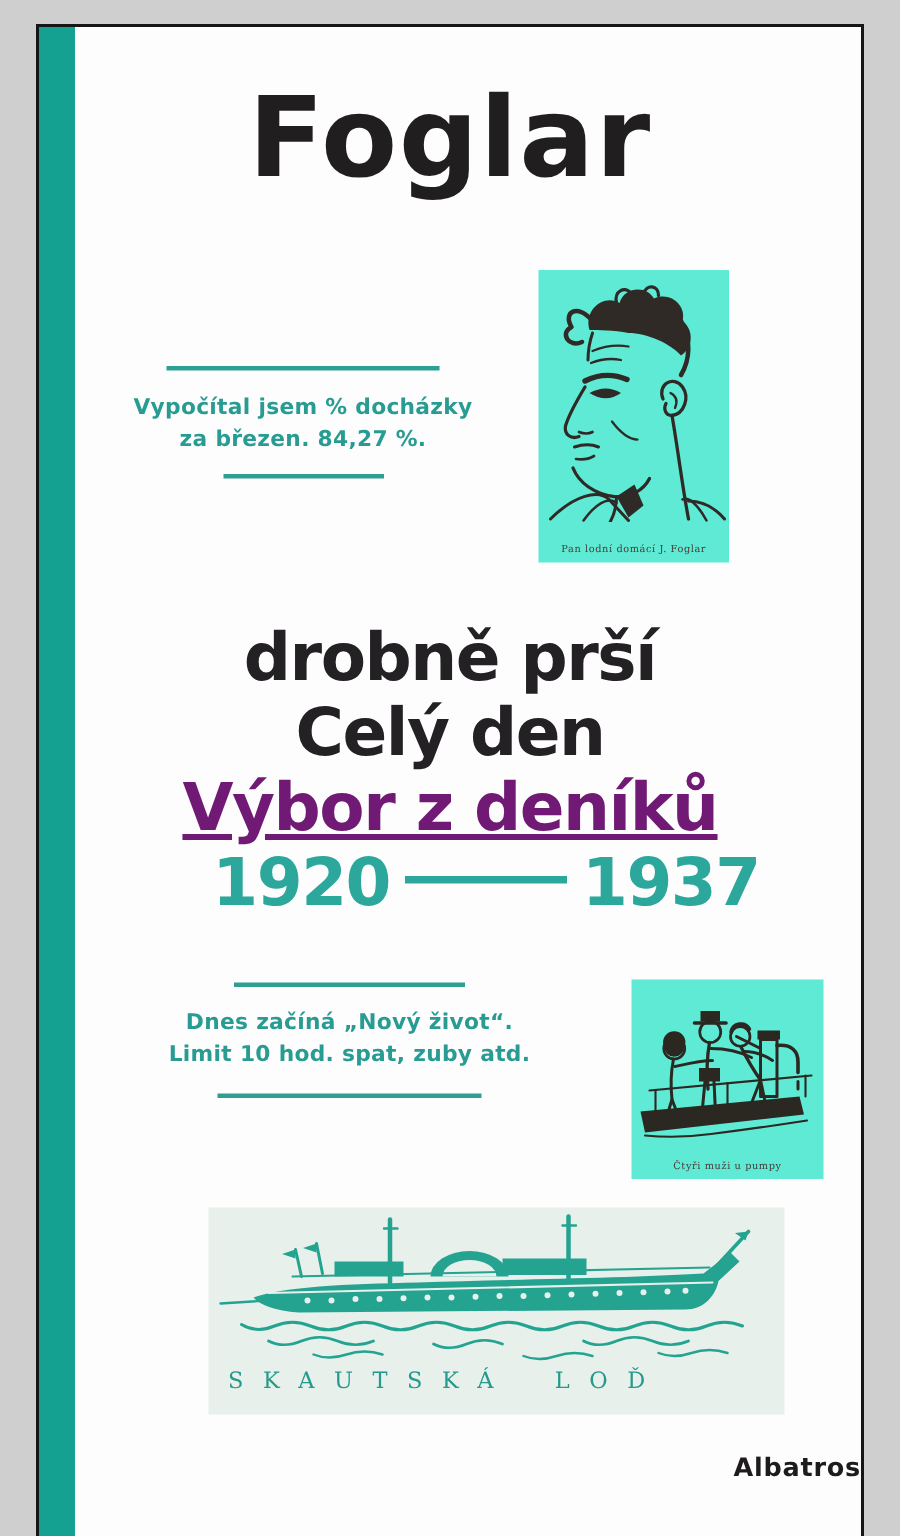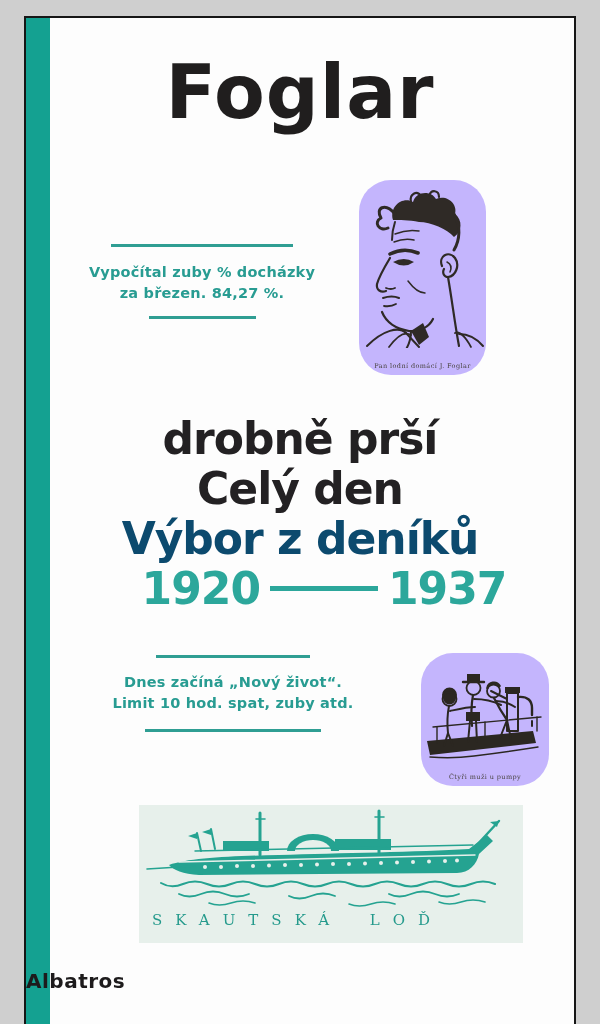--- a/index.html
+++ b/index.html
@@ -24,60 +24,60 @@
   .quote1 .rule-top{width:182px;margin-bottom:15px;}
   .quote1 .rule-bottom{width:107px;margin-top:12px;}
   .quote2{left:66px;top:637px;width:282px;}
   .quote2 .rule-top{width:154px;margin-bottom:14px;}
   .quote2 .rule-bottom{width:176px;margin-top:15px;}
 
   
   .title-block{position:absolute;top:396px;left:0;right:0;text-align:center;
                font-weight:bold;line-height:50px;letter-spacing:-1px;}
   .title-black{font-size:44px;color:#232123;}
-  .title-teal{font-size:44px;color:#0c4a6e;}
+  .title-teal{font-size:44px;color:#701a75;text-decoration:underline;}
   .years{font-size:44px;color:#2ca79b;white-space:nowrap;padding-left:48px;}
   .year-dash{display:inline-block;width:108px;height:5px;background:#2ca79b;
              vertical-align:middle;margin:0 10px 8px 10px;}
 
   
-  .panel{position:absolute;background:#c4b5fd;border-radius:32px;}
+  .panel{position:absolute;background:#5eead4;}
   .portrait-panel{left:333px;top:162px;width:127px;height:195px;}
   .pump-panel{left:395px;top:635px;width:128px;height:133px;text-decoration:underline;}
   .panel svg{display:block;}
   .panel-caption{
     position:absolute;left:0;right:0;bottom:5px;text-align:center;
     font-family:"DejaVu Serif","Liberation Serif",serif;
     font-size:6.5px;color:#46413c;letter-spacing:0.4px;
   }
 
   .ship-panel{position:absolute;left:113px;top:787px;width:384px;height:138px;
               background:#e7f0eb;}
   .ship-label{
     position:absolute;left:0;right:0;bottom:14px;text-align:left;
     font-family:"DejaVu Serif","Liberation Serif",serif;
     font-size:15px;color:#259a8c;letter-spacing:13px;word-spacing:10px;
     padding-left:13px;box-sizing:border-box;
   }
 
-  .publisher{position:absolute;top:951px;left:0;right:0;text-align:left;
-             font-size:20px;font-weight:800;color:#1d1b1c;letter-spacing:0.5px;}
+  .publisher{position:absolute;top:951px;left:0;right:0;text-align:right;
+             font-size:17px;font-weight:800;color:#1d1b1c;letter-spacing:0.5px;}
 </style>
 </head>
 <body>
 
 <div class="cover">
 
   <div class="stripe"></div>
 
   <div class="brand">Foglar</div>
 
   <div class="quote quote1">
     <div class="q-rule rule-top"></div>
-    <p class="q-text">Vypočítal zuby % docházky</p>
+    <p class="q-text">Vypočítal jsem % docházky</p>
     <p class="q-text">za březen. 84,27 %.</p>
     <div class="q-rule rule-bottom"></div>
   </div>
 
   <div class="panel portrait-panel">
     <svg width="127" height="168" viewBox="0 0 127 168">
       <g fill="none" stroke="#2f2a26" stroke-linecap="round" stroke-linejoin="round">
 
         <path d="M34 40 C30 26 44 16 54 22 C57 11 72 10 77 19 C88 14 99 24 96 34 C104 40 103 52 95 57 C88 49 72 42 60 42 C50 40 40 40 34 40 Z" fill="#2f2a26" stroke="none"></path>
         <path d="M36 34 C26 22 16 28 22 38 C14 42 20 52 29 48" stroke-width="3"></path>

